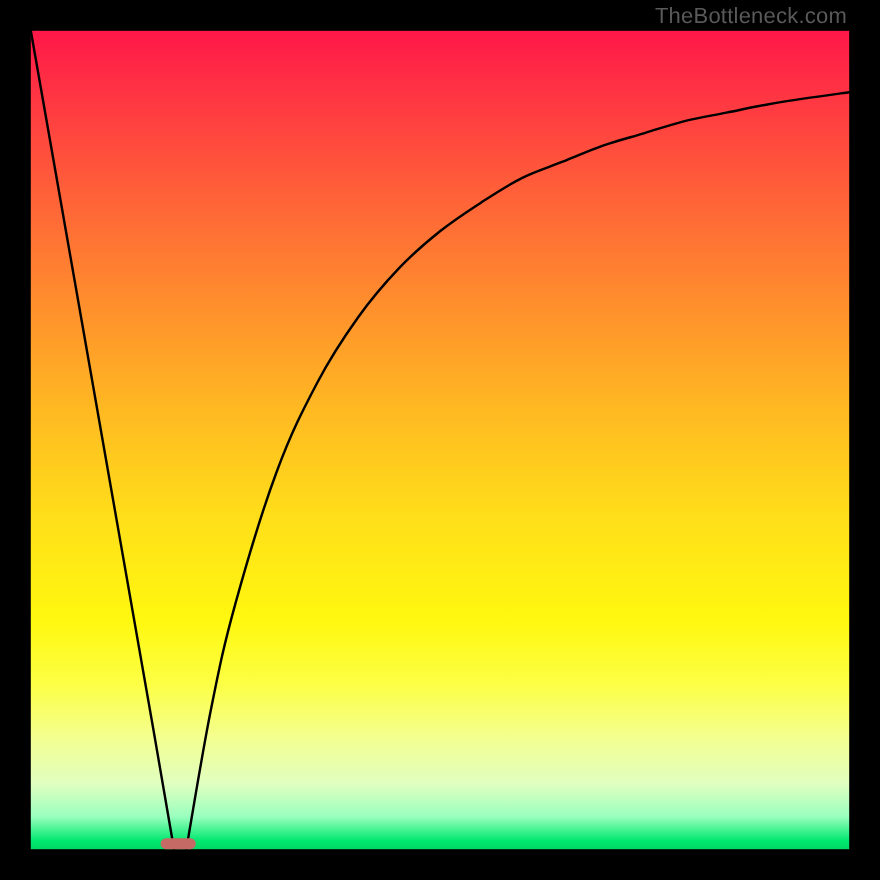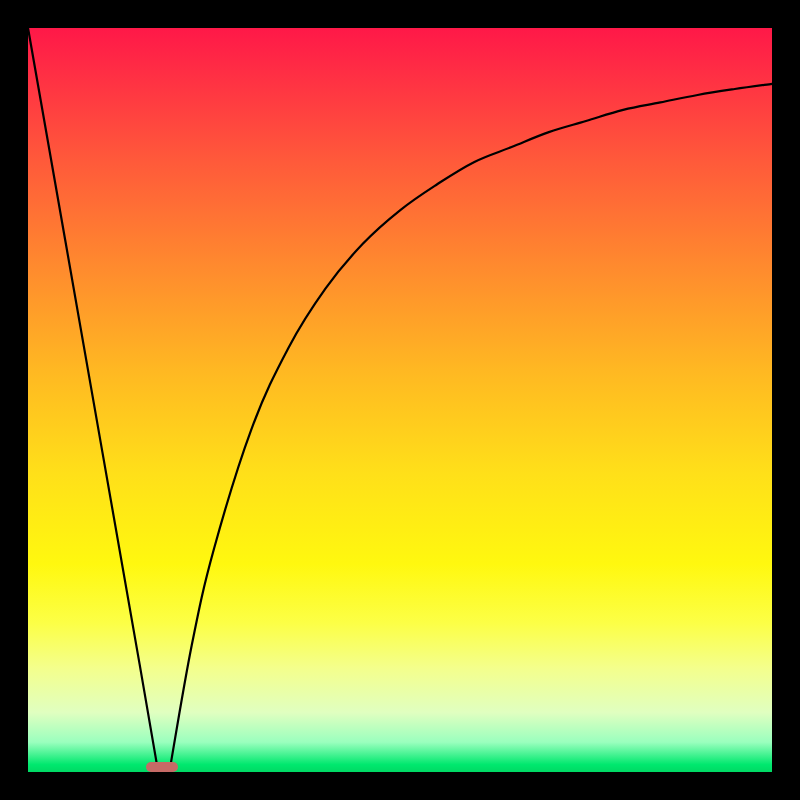--- a/index.html
+++ b/index.html
@@ -81,13 +81,14 @@
     <div class="gradient-fill"></div>
 
     <svg class="curve-layer" viewBox="0 0 744 744" preserveAspectRatio="none">
       <path id="left-path" fill="none" stroke="#000" stroke-width="2.2" stroke-linecap="round" d="M0.00 0.00 L37.20 212.04 L74.40 424.08 L111.60 636.12 L130.20 744.00"></path>
       <path id="right-path" fill="none" stroke="#000" stroke-width="2.2" stroke-linecap="round" d="M 141.36 744.00 C 145.38 721.23, 155.64 657.70, 163.68 617.52 C 171.72 577.34, 175.29 559.64, 186.00 520.80 C 196.71 481.96, 209.81 437.92, 223.20 401.76 C 236.59 365.60, 247.01 345.36, 260.40 319.92 C 273.79 294.48, 284.21 279.15, 297.60 260.40 C 310.99 241.65, 321.41 229.82, 334.80 215.76 C 348.19 201.70, 358.61 192.99, 372.00 182.28 C 385.39 171.57, 395.81 164.94, 409.20 156.24 C 422.59 147.54, 433.01 140.62, 446.40 133.92 C 459.79 127.22, 470.21 124.40, 483.60 119.04 C 496.99 113.68, 507.41 108.85, 520.80 104.16 C 534.19 99.47, 544.61 97.02, 558.00 93.00 C 571.39 88.98, 581.81 85.19, 595.20 81.84 C 608.59 78.49, 619.01 77.08, 632.40 74.40 C 645.79 71.72, 656.21 69.37, 669.60 66.96 C 682.99 64.55, 693.41 63.02, 706.80 61.01 C 720.19 59.00, 737.30 56.74, 744.00 55.80"></path>
     </svg>
 
     <div id="marker" class="marker" style="left: 117.924px; top: 734.328px; width: 31.992px; height: 9.672px;"></div>
   </div>
 
+  <div class="watermark">TheBottleneck.com</div>
 </div>
 
 </body></html>

